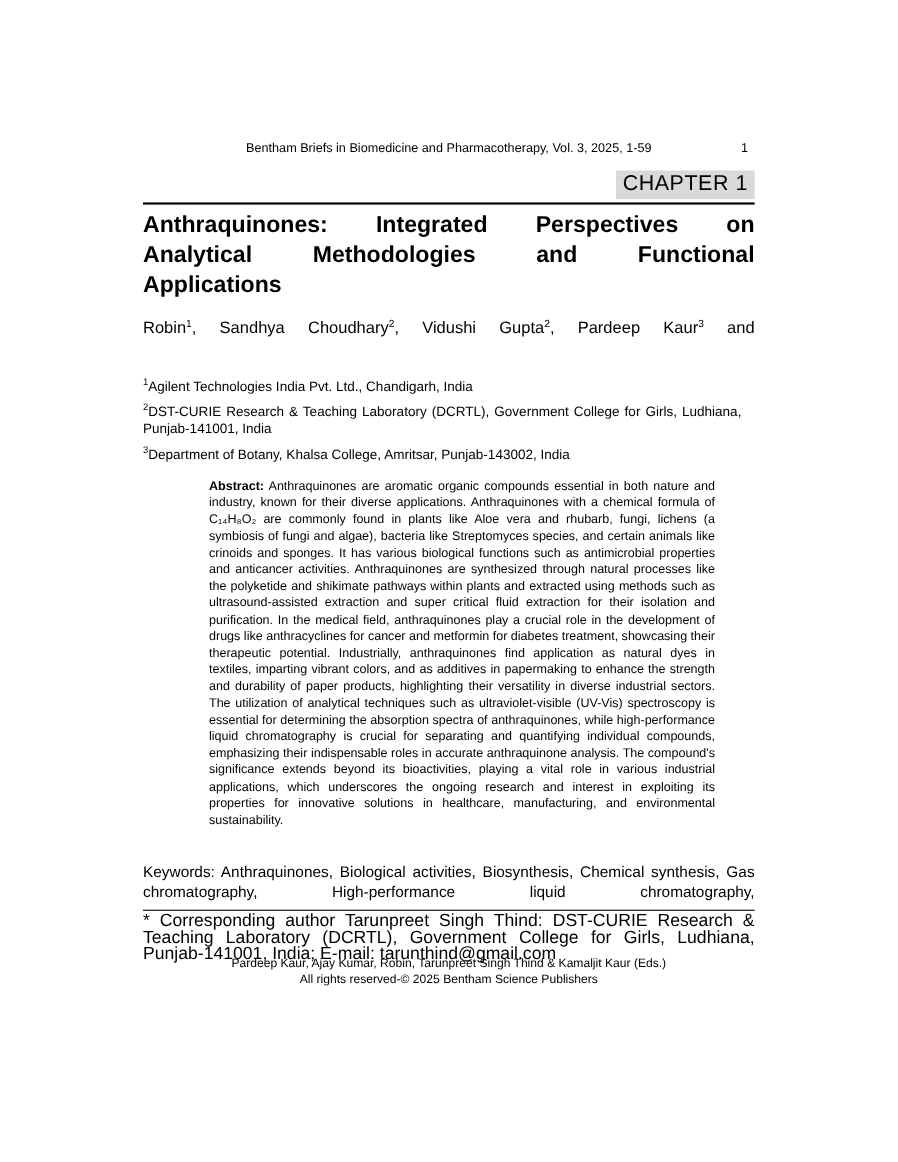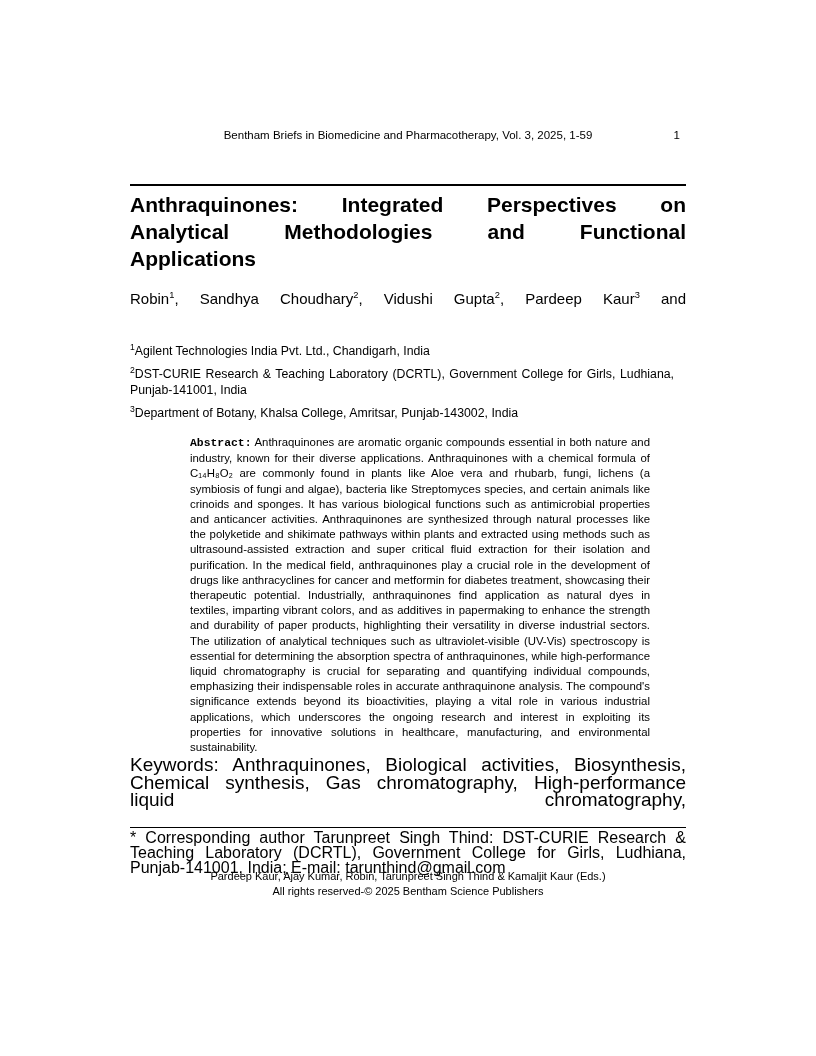--- a/index.html
+++ b/index.html
@@ -36,39 +36,42 @@
 
   .affiliations{top:343px;font-size:12.3px;line-height:16.5px;}
   .affiliations p{margin:0 12px 6px 0;text-align:justify;}
   .affiliations sup{font-size:70%;vertical-align:super;line-height:0;}
 
   .abstract{
     top:435px;left:60px;width:460px;
     font-size:11.4px;line-height:15.2px;
     text-align:justify;
   }
-  .abstract b{font-weight:bold;font-family:Liberation Mono, monospace;}
+  .abstract b{font-weight:bold;}
 
-  .keywords{top:756px;font-size:19px;line-height:17.5px;}
+  .keywords{top:784px;font-size:14px;line-height:17.5px;}
 
   .footnote{top:830px;font-size:16px;line-height:15px;text-align:justify;}
 
   .footer-editors{top:869px;font-size:11px;line-height:15px;text-align:center;}
 </style>
 </head>
 <body>
 
 <div class="page">
   <div class="content">
 
     <div class="abs header-row">
       <span>Bentham Briefs in Biomedicine and Pharmacotherapy, Vol. 3, 2025, 1-59</span>
       <span class="page-num">1</span>
     </div>
 
+    <div class="abs chapter-row">
+      <span class="chapter-badge">CHAPTER 1</span>
+    </div>
 
     <div class="abs rule-heavy"></div>
 
     <div class="abs chapter-title">
       <div class="jlast">Anthraquinones: Integrated Perspectives on</div>
       <div class="jlast">Analytical Methodologies and Functional</div>
       <div>Applications</div>
     </div>
 
     <div class="abs authors">

